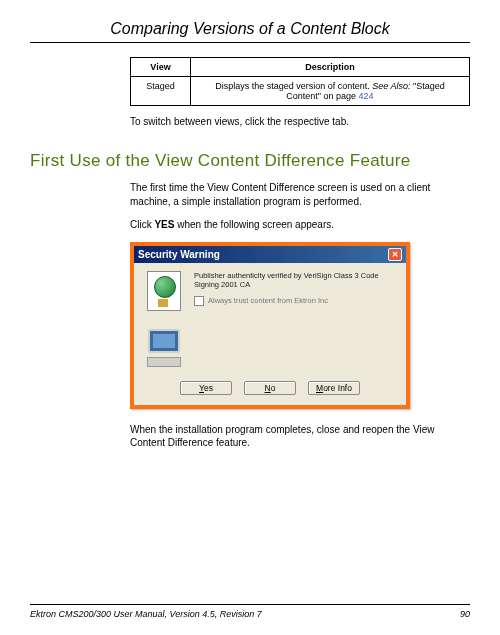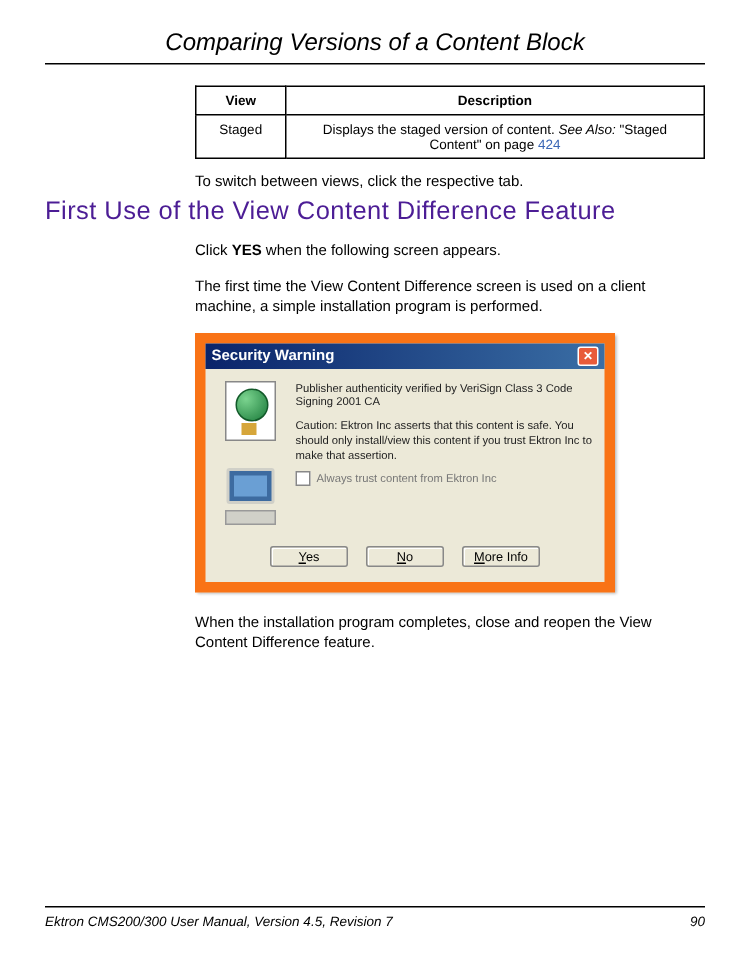--- a/index.html
+++ b/index.html
@@ -28,37 +28,37 @@
   }
   table.viewtable th, table.viewtable td {
     border: 1px solid #000;
     padding: 4px 6px;
     text-align: center;
     vertical-align: top;
     font-size: 9px;
   }
   table.viewtable th { font-weight: bold; background: #fff; }
   .pagelink { color: #3a66b5; }
-  .switch-text { font-size: 10px; margin-bottom: 4px; }
+  .switch-text { font-size: 10px; margin-bottom: 24px; }
   h2.section {
-    color: #4c1d95;
+    color: #4d7c0f;
     font-size: 17px;
     font-weight: normal;
     font-family: Arial, sans-serif;
     margin: 0 0 10px 0;
     letter-spacing: 0.3px;
   }
   .para { font-size: 10px; margin-bottom: 10px; line-height: 1.35; }
   .para b { font-weight: bold; }
 
   
   .dialog {
     width: 280px;
     margin: 6px 0 14px 0;
-    border: 7px solid #f97316;
+    border: 4px solid #f97316;
     box-shadow: 1px 1px 2px rgba(0,0,0,0.3);
     background: #ece9d8;
   }
   .titlebar {
     background: linear-gradient(to right, #0a246a, #3a6ea5);
     color: #fff;
     font-size: 10px;
     font-weight: bold;
     padding: 2px 4px;
     display: flex;
@@ -200,41 +200,40 @@
     </tr>
   </tbody>
     </table>
 
   <div class="switch-text">To switch between views, click the respective tab.</div>
 </div>
 
 <h2 class="section">First Use of the View Content Difference Feature</h2>
 
 <div class="content-indent">
+  <p class="para">The first time the View Content Difference screen is used on a client machine, a simple installation program is performed.</p>
   <p class="para">
     <span>Click </span><b>YES</b><span> when the following screen appears.</span>
   </p>
-  <p class="para">The first time the View Content Difference screen is used on a client machine, a simple installation program is performed.</p>
 
   <div class="dialog">
     <div class="titlebar">
       <span>Security Warning</span>
       <div class="closebtn">✕</div>
     </div>
     <div class="dialog-body">
       <div class="left">
         <div class="cert-icon"></div>
         <div class="pc-icon">
           <div class="monitor"></div>
           <div class="base"></div>
         </div>
       </div>
       <div class="right">
         <p>Publisher authenticity verified by VeriSign Class 3 Code Signing 2001 CA</p>
-        <p>Caution: Ektron Inc asserts that this content is safe. You should only install/view this content if you trust Ektron Inc to make that assertion.</p>
         <div class="checkbox-row">
           <div class="cb"></div>
           <span>Always trust content from Ektron Inc</span>
         </div>
       </div>
     </div>
     <div class="dialog-buttons">
       <div class="dbtn"><span class="ul">Y</span><span>es</span></div>
       <div class="dbtn"><span class="ul">N</span><span>o</span></div>
       <div class="dbtn"><span class="ul">M</span><span>ore Info</span></div>

